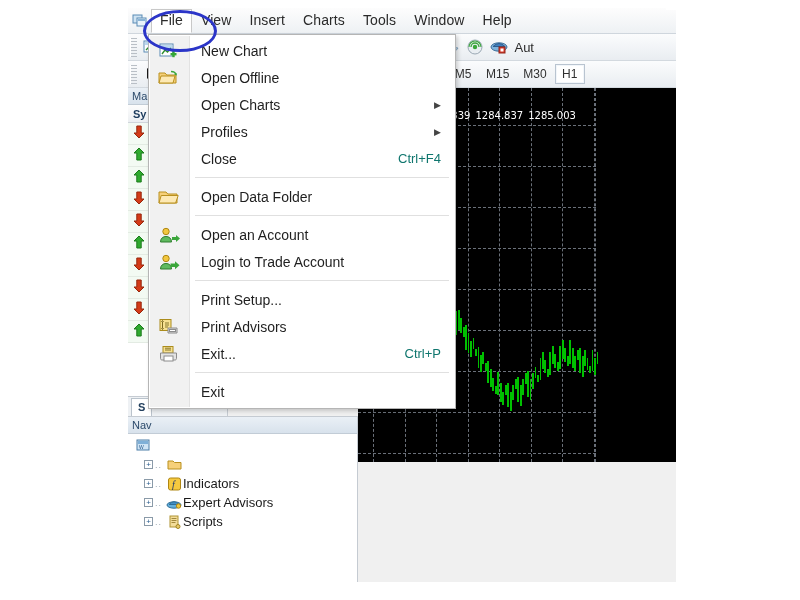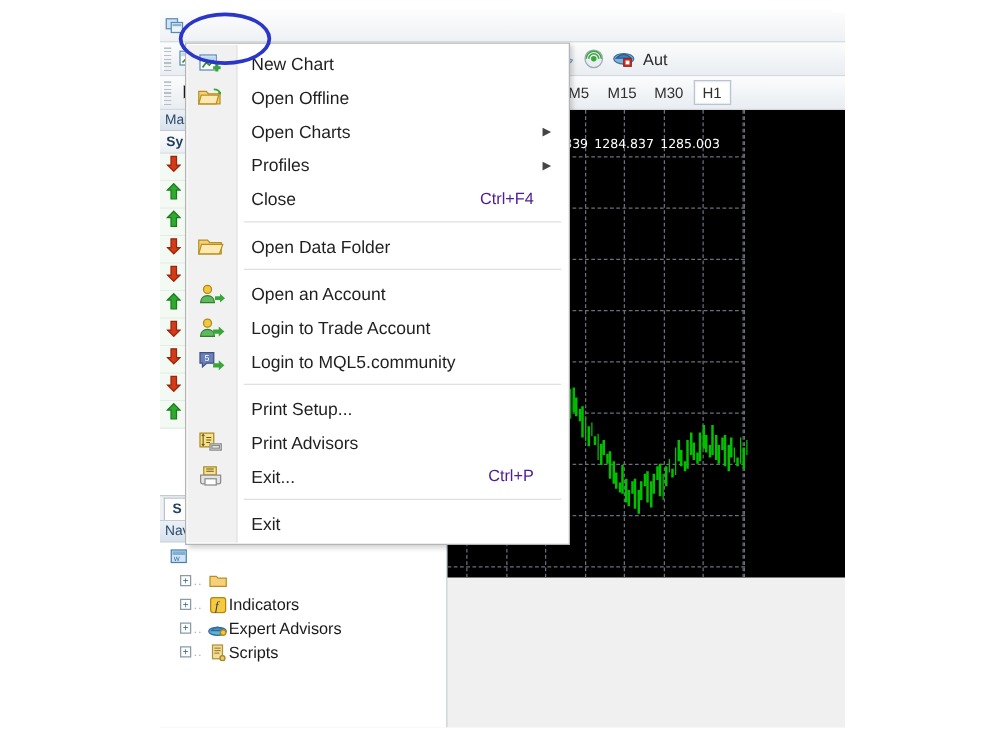--- a/index.html
+++ b/index.html
@@ -181,21 +181,21 @@
   }
   .dd-icon {
     width: 40px; height: 27px; flex: none;
     display: flex; align-items: center; justify-content: center;
   }
   .dd-label {
     font-size: 14px; color: #1f1f1f; flex: 1;
     padding-left: 12px; white-space: nowrap;
   }
   .dd-accel {
-    font-size: 13px; color: #4c1d95; padding-right: 28px; white-space: nowrap; text-align: center;
+    font-size: 13px; color: #0f766e; padding-right: 14px; white-space: nowrap; text-align: center;
   }
   .dd-arrow {
     font-size: 9px; color: #444; padding-right: 14px;
   }
   .dd-sep {
     position: relative; z-index: 2;
     height: 7px;
     margin: 2px 0;
   }
   .dd-sep::after {
@@ -222,20 +222,29 @@
 <div id="app">
 
   <div class="menubar">
     <div class="mb-grip">
       <svg width="16" height="16" viewBox="0 0 16 16">
         <rect x="1" y="2" width="9" height="8" fill="#cfe3f2" stroke="#5b8bb5"></rect>
         <rect x="5" y="5" width="9" height="8" fill="#eaf4fb" stroke="#5b8bb5"></rect>
         <rect x="6" y="6" width="7" height="2" fill="#8ab4d6"></rect>
       </svg>
     </div>
+    <div id="menubar-items" style="display:flex;align-items:center;">
+        <div class="menu-item active">File</div>
+        <div class="menu-item">View</div>
+        <div class="menu-item">Insert</div>
+        <div class="menu-item">Charts</div>
+        <div class="menu-item">Tools</div>
+        <div class="menu-item">Window</div>
+        <div class="menu-item">Help</div>
+      </div>
   </div>
 
   <div class="toolbar r1">
     <div class="tb-grip"></div>
     <div class="tb-btn">
       <svg width="18" height="17" viewBox="0 0 18 17">
         <rect x="1" y="2" width="12" height="11" fill="#ffffff" stroke="#5b8bb5"></rect>
         <rect x="2" y="3" width="10" height="3" fill="#bcd9ef"></rect>
         <path d="M3 11 L6 8 L8 10 L11 6" stroke="#2f8f2f" fill="none" stroke-width="1.4"></path>
         <path d="M12 9h3v2h-3z M13 7h1v6h-1z" fill="#3aa63a"></path>
@@ -633,31 +642,20 @@
           <span class="dd-icon">
             <svg width="22" height="18" viewBox="0 0 22 18">
               <circle cx="8" cy="5.5" r="3.2" fill="#f2c73f" stroke="#b08712"></circle>
               <path d="M2.5 16c0-3.6 2.5-5.5 5.5-5.5s5.5 1.9 5.5 5.5z" fill="#5fba5f" stroke="#2f7d2f"></path>
               <path d="M12.5 10.5h5.5v3.5h-5.5z" fill="#3aa63a"></path>
               <path d="M17 8.2l4.5 4-4.5 4z" fill="#3aa63a"></path>
             </svg>
           </span>
           <span class="dd-label">Login to Trade Account</span>
         </div>
-        <div class="dd-item">
-          <span class="dd-icon">
-            <svg width="22" height="18" viewBox="0 0 22 18">
-              <path d="M2 2h11v8.5H7.5L4 13.5V10.5H2z" fill="#6b80b8" stroke="#3e5086"></path>
-              <text x="5.6" y="8.6" font-size="7" fill="#ffffff" font-family="sans-serif">5</text>
-              <path d="M12.5 10.5h5.5v3.5h-5.5z" fill="#3aa63a"></path>
-              <path d="M17 8.2l4.5 4-4.5 4z" fill="#3aa63a"></path>
-            </svg>
-          </span>
-          <span class="dd-label">Login to MQL5.community</span>
-        </div>
         <div class="dd-sep"></div>
         <div class="dd-item">
           <span class="dd-icon"></span>
           <span class="dd-label">Print Setup...</span>
         </div>
         <div class="dd-item">
           <span class="dd-icon">
             <svg width="22" height="18" viewBox="0 0 22 18">
               <rect x="2" y="1.5" width="11" height="11" fill="#f7e191" stroke="#ab8c1c"></rect>
               <path d="M4.5 3.5v7M3.4 3.8l1.1-1.3 1.1 1.3M3.4 10.2l1.1 1.3 1.1-1.3" stroke="#6b5a12" stroke-width="0.9" fill="none"></path>

